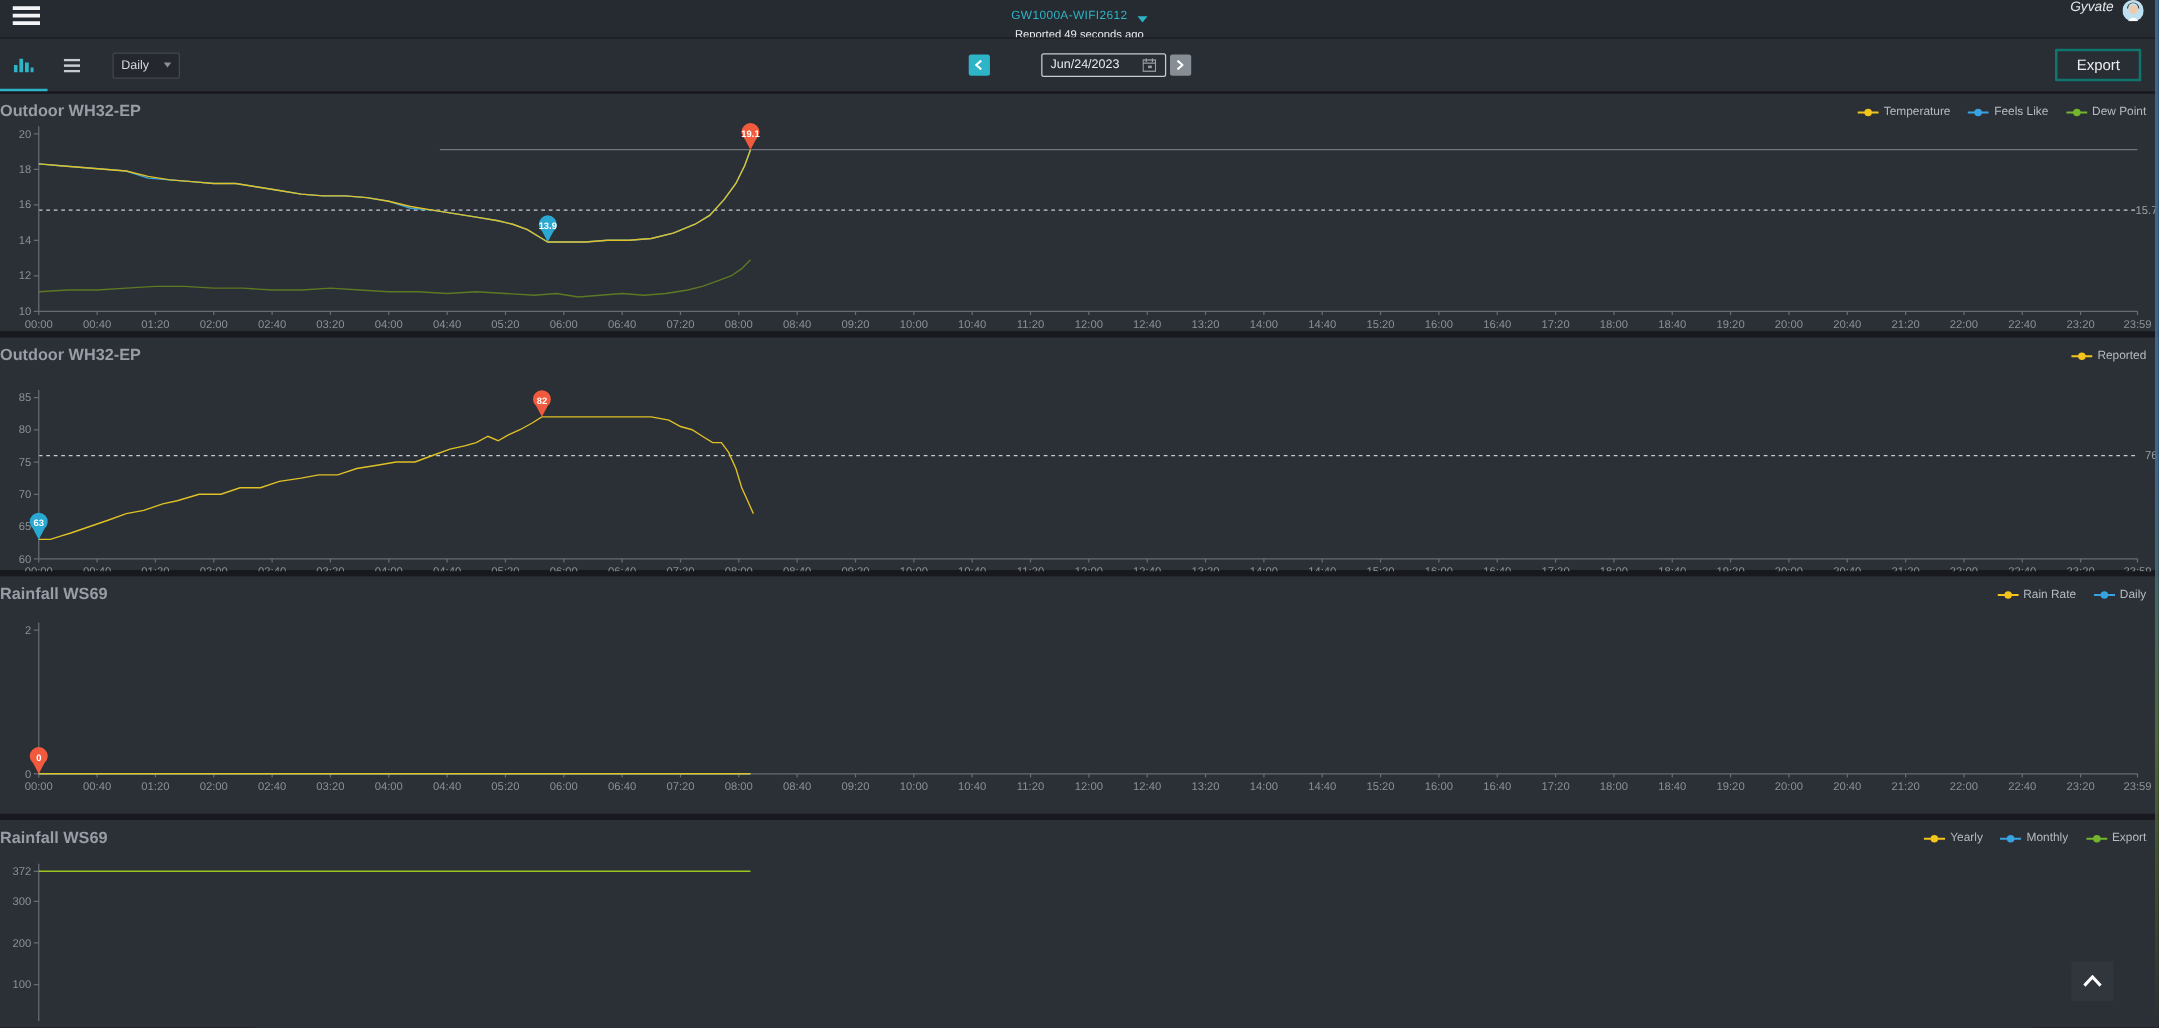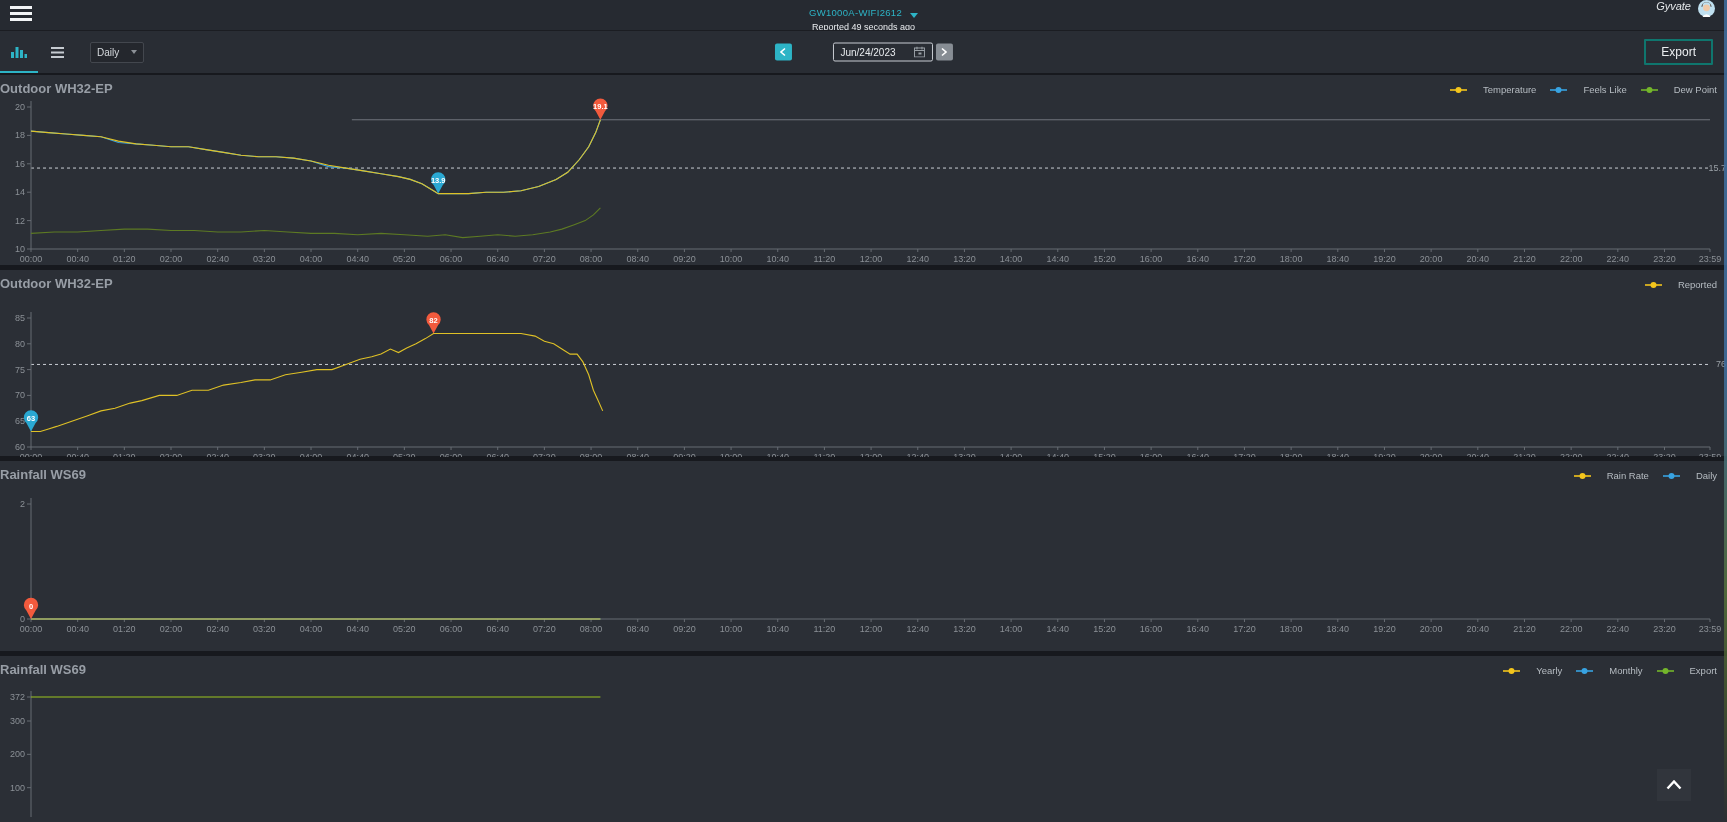--- a/index.html
+++ b/index.html
@@ -44,21 +44,21 @@
     font-size: 12px; padding: 4px 15px; border-radius: 1px; cursor: pointer;
     font-family: "Liberation Sans", sans-serif; }
   .charts { margin-top: 2px; }
   .panel { position: relative; background: #2b2f36; margin-bottom: 5px; }
   .panel.c1 { height: 190px; } .panel.c2 { height: 186px; }
   .panel.c3 { height: 190px; } .panel.c4 { height: 168px; }
   .chart-title { text-align: left; padding-top: 6px; color: #989ea6;
     font-size: 13px; font-weight: bold; }
   .legend { position: absolute; right: 10px; top: 9px; display: flex; gap: 14px;
     align-items: center; }
-  .leg-item { display: inline-flex; align-items: center; gap: 16px; cursor: pointer; }
+  .leg-item { display: inline-flex; align-items: center; gap: 4px; cursor: pointer; }
   .leg-item span { color: #b6bcc2; font-size: 9.5px; }
   svg.plot { display: block; width: 1727px; margin-top: 2px; }
   .scroll-top { position: absolute; left: 1657px; top: 769px; width: 34px; height: 32px;
     background: #31353c; display: flex; align-items: center; justify-content: center;
     cursor: pointer; border: none; }
   .edge-strip { position: absolute; right: 0; top: 0; width: 3px; height: 822px;
     background: linear-gradient(#3f6fa0 0%, #3f6fa0 45%, #55703a 72%, #43532e 85%, #2c2f33 100%);
     opacity: .85; pointer-events: none; }
 </style>
 </head>

